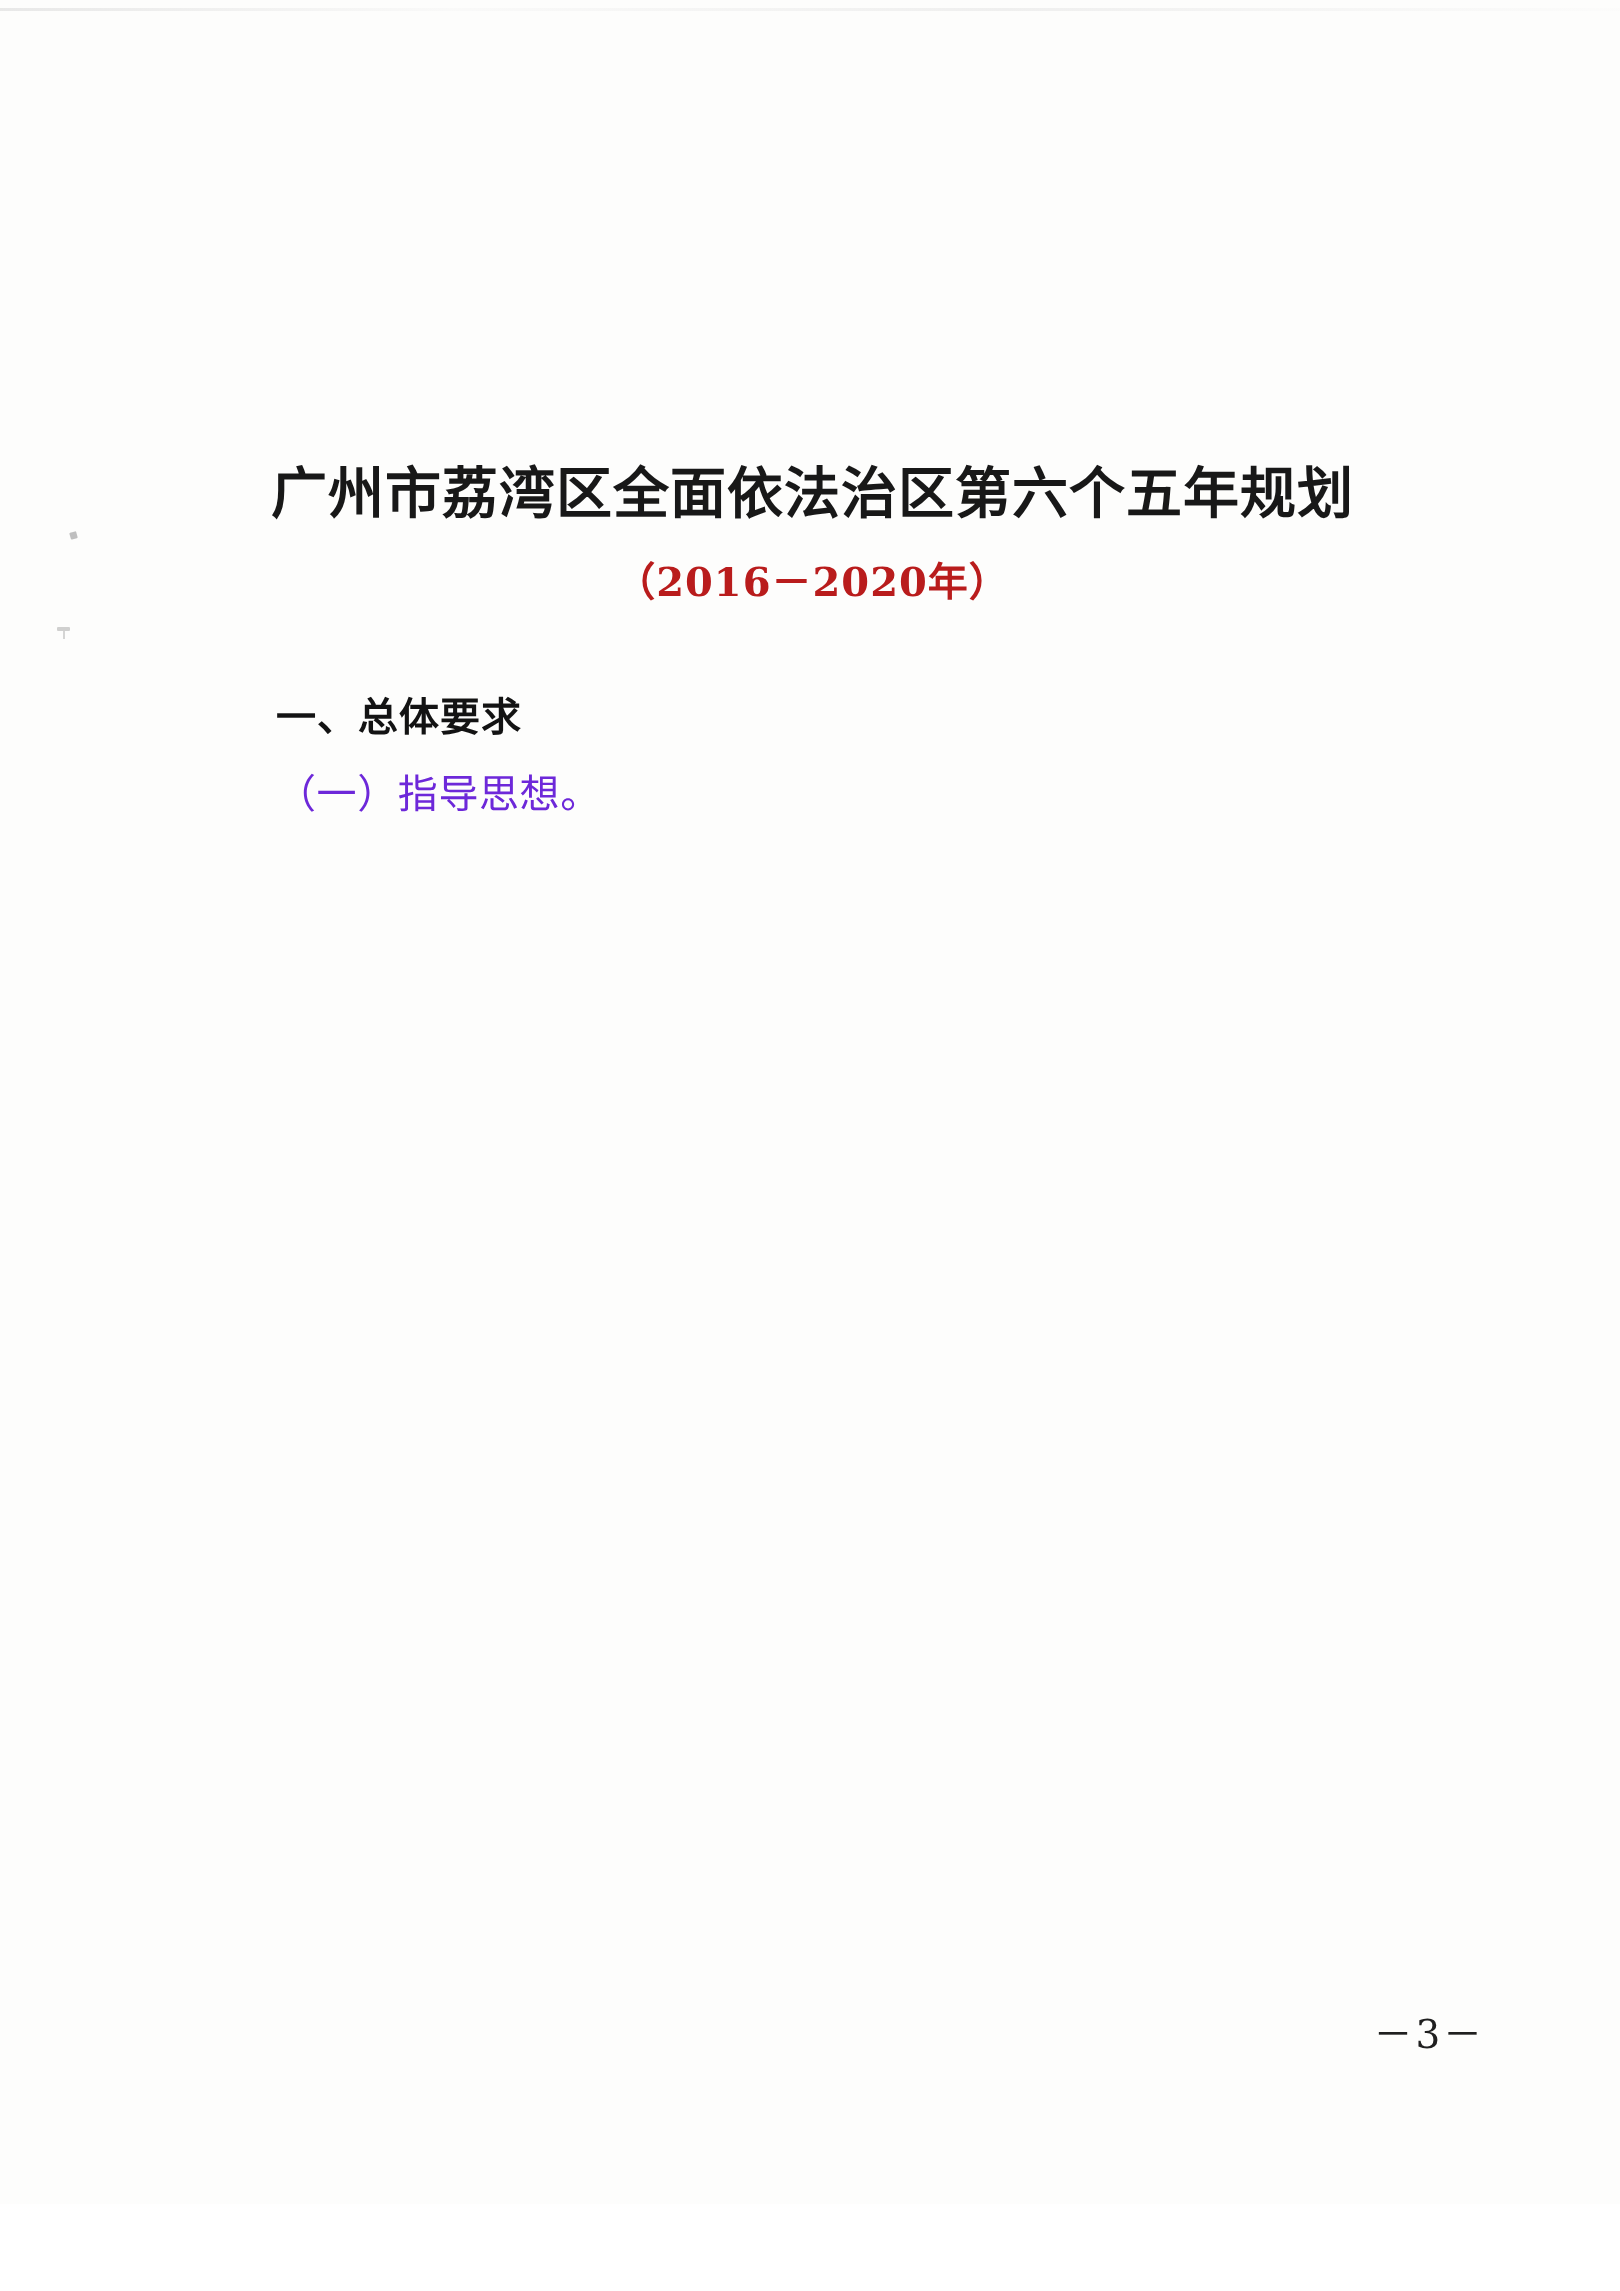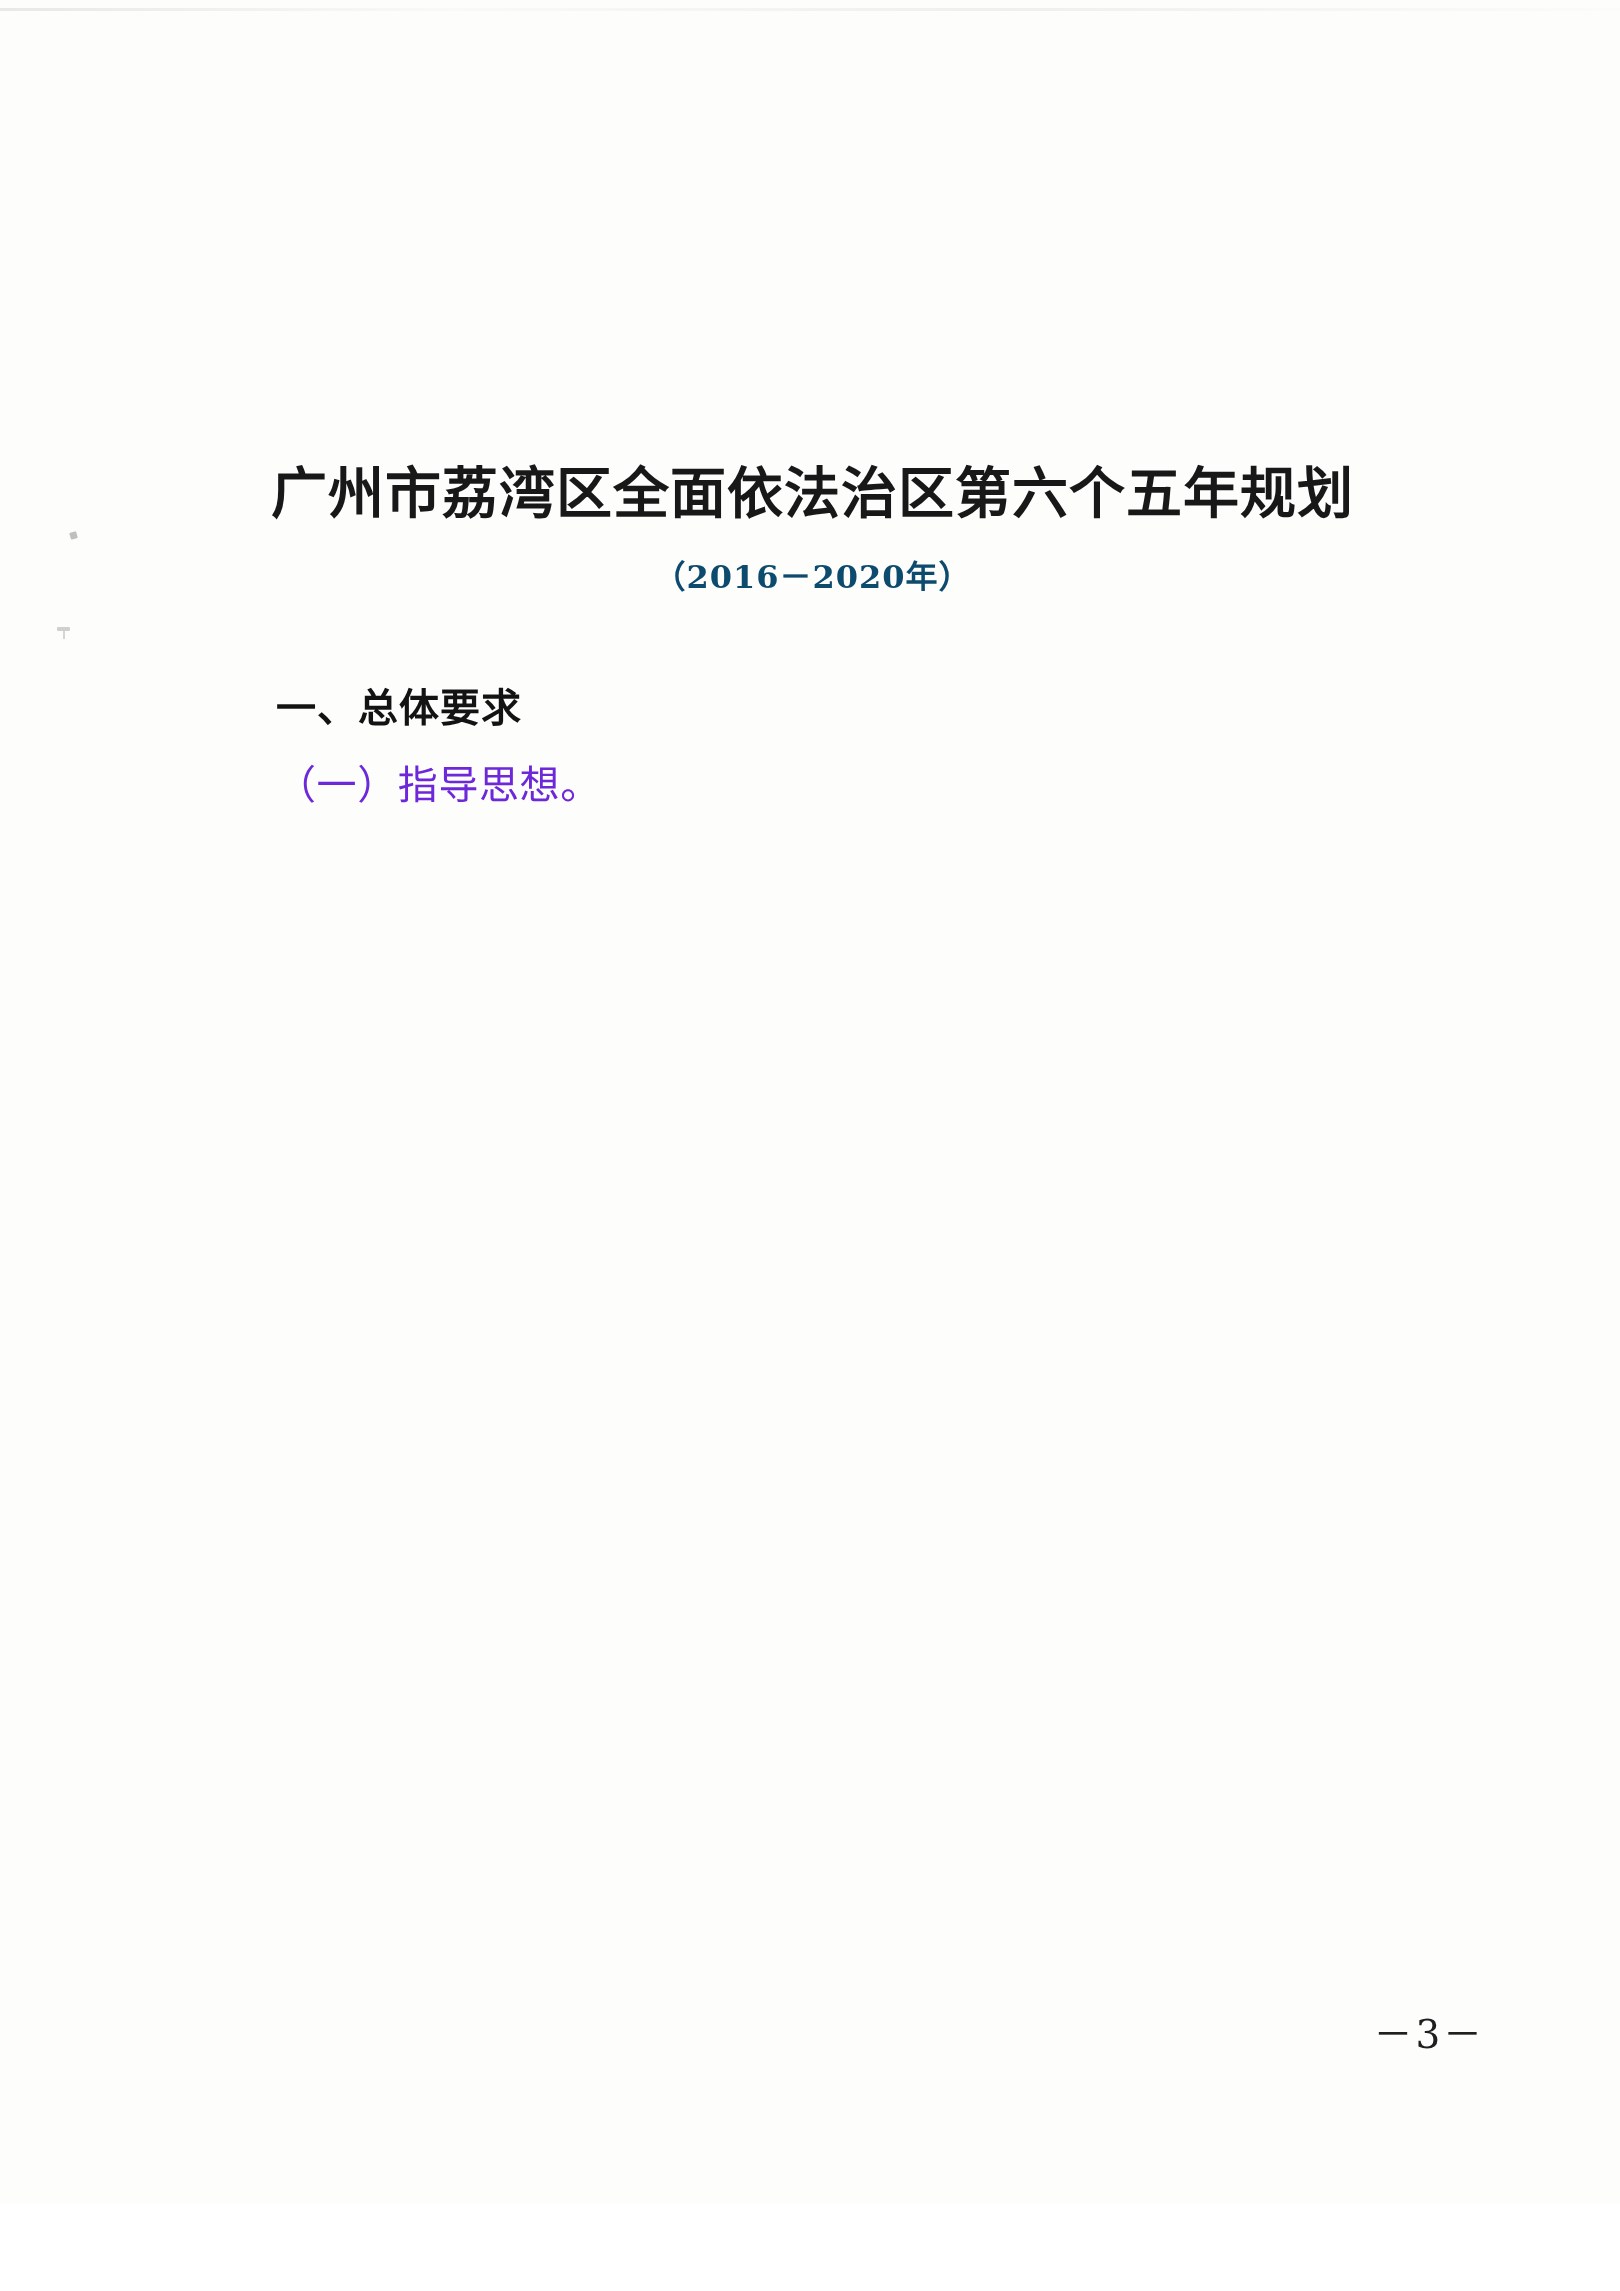--- a/index.html
+++ b/index.html
@@ -87,24 +87,24 @@
     color: #181818;
     white-space: nowrap;
   }
 
   .doc-subtitle {
     margin: 0;
     padding-top: 31px;
     text-align: center;
     font-family: "DejaVu Serif", "Liberation Serif", serif;
     font-weight: 700;
-    font-size: 32px;
+    font-size: 40px;
     line-height: 1.2;
     letter-spacing: 1px;
-    color: #0c4a6e;
+    color: #b91c1c;
   }
 
   
   .body-block {
     padding-top: 73px;
   }
 
   p.para {
     margin: 0;
     font-family: "DejaVu Serif", "Liberation Serif", serif;

